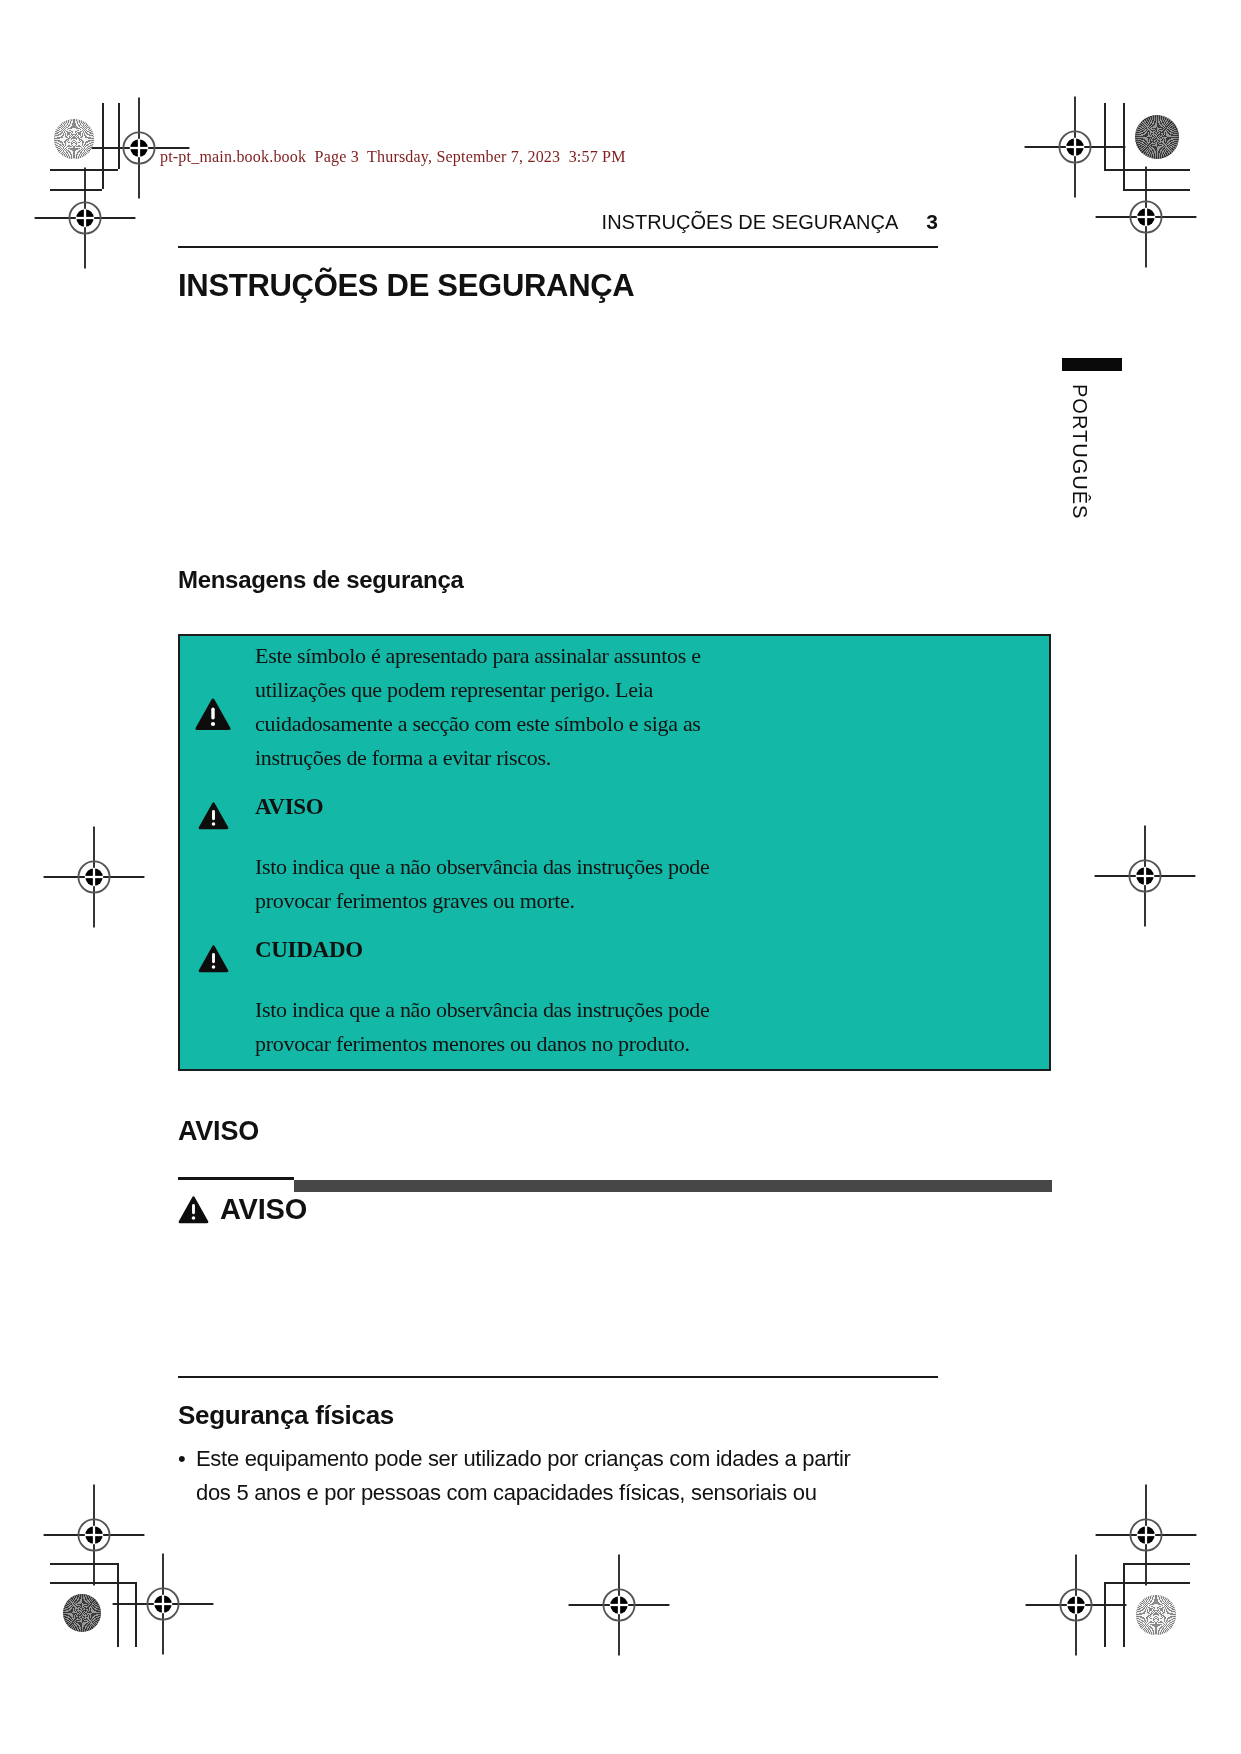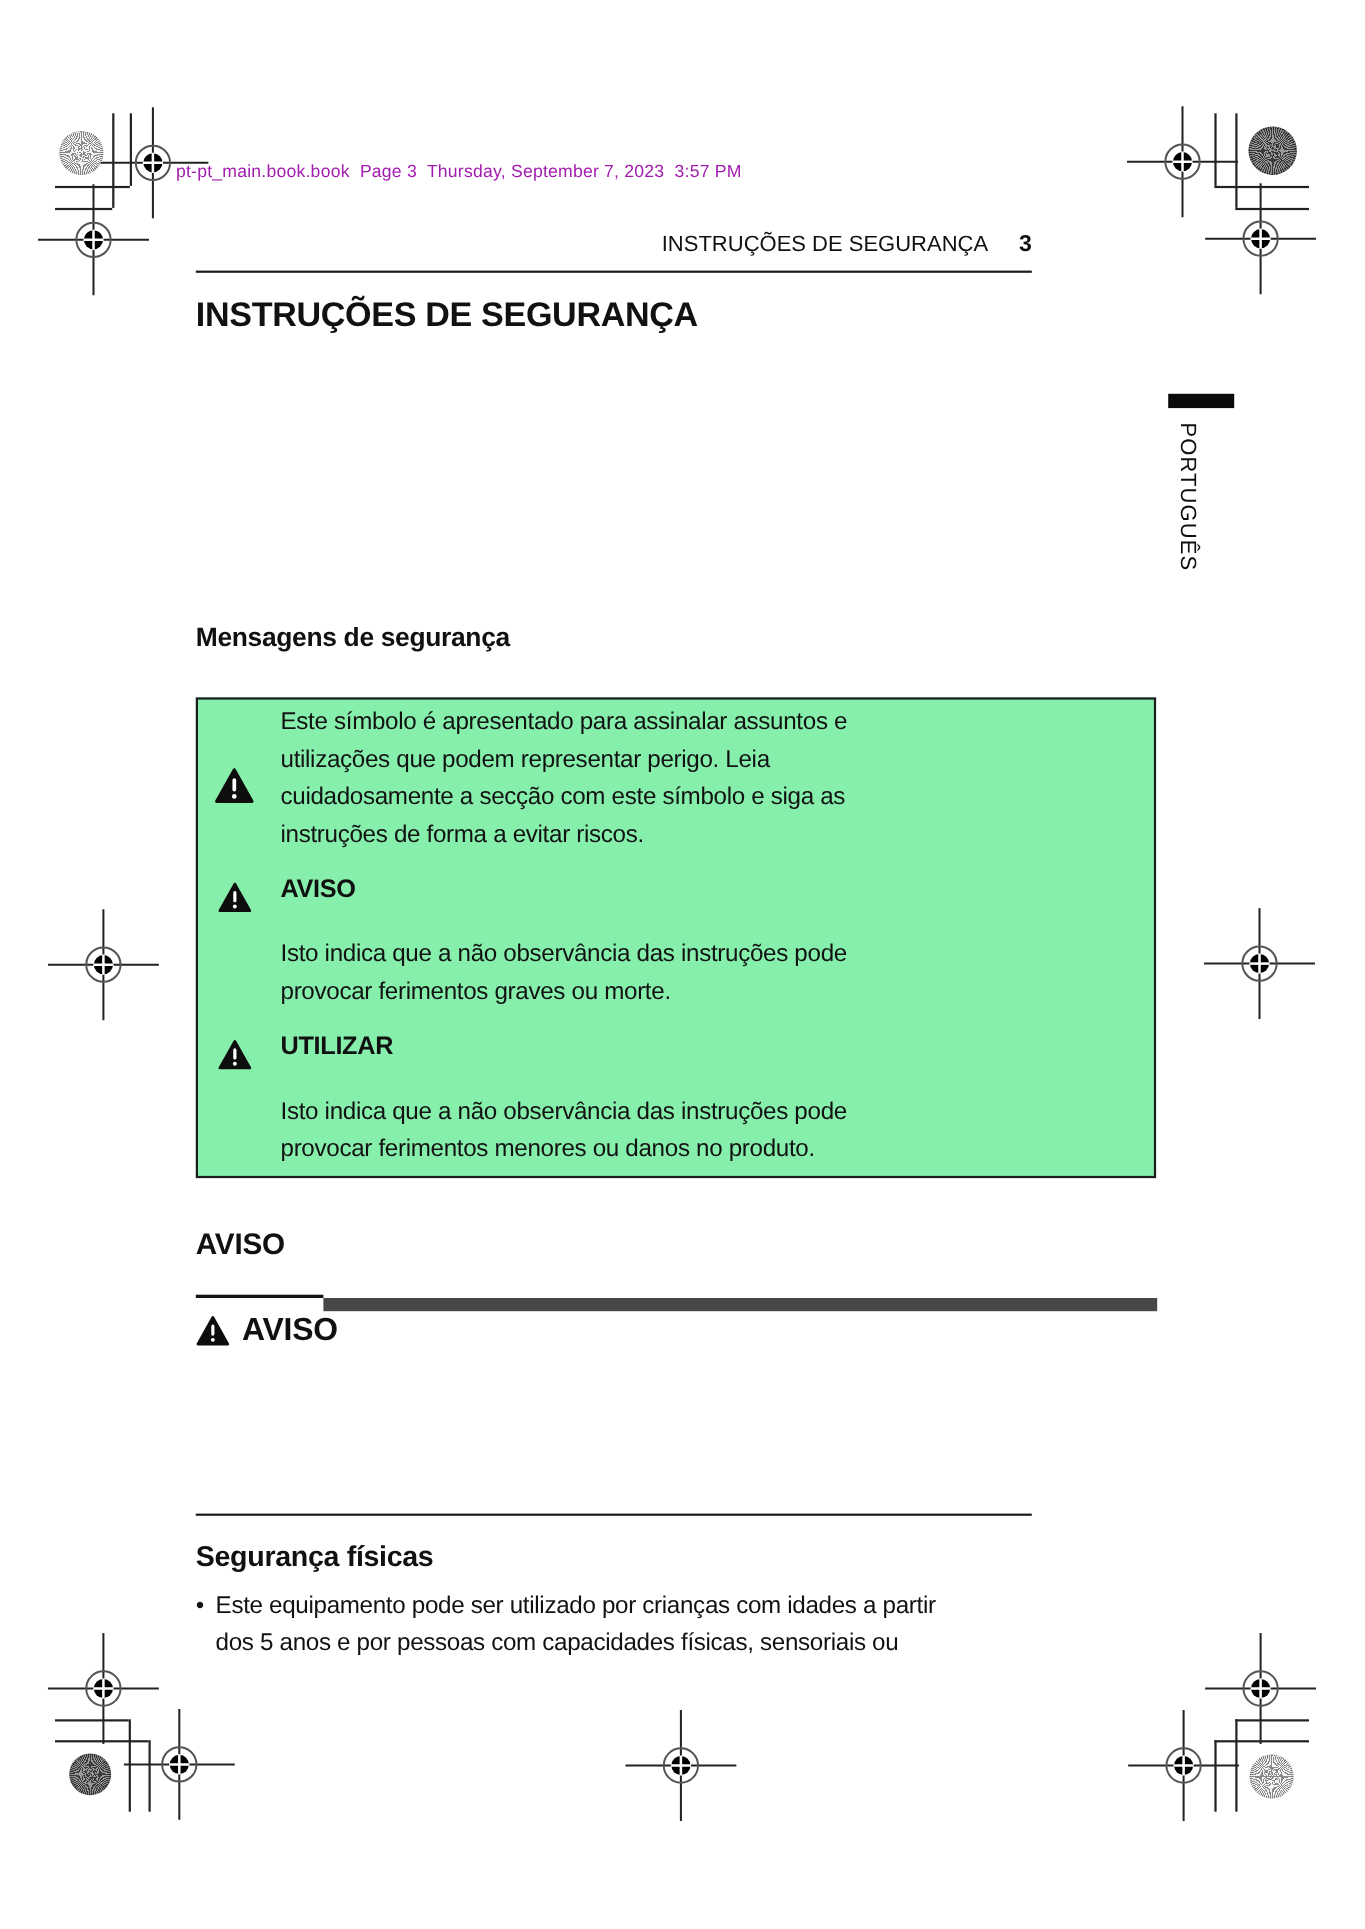--- a/index.html
+++ b/index.html
@@ -13,22 +13,22 @@
   }
   
   .regmark{position:absolute;width:110px;height:110px;margin-left:-55px;margin-top:-55px;}
   .starburst{position:absolute;border-radius:50%;}
   .sb-light{background:repeating-conic-gradient(#8a8a8a 0deg 2.5deg,#f4f4f4 2.5deg 5.5deg);box-shadow:inset 0 0 4px rgba(0,0,0,.25);}
   .sb-dark{background:repeating-conic-gradient(#3b3b3b 0deg 3deg,#999 3deg 6deg);box-shadow:inset 0 0 5px rgba(0,0,0,.5);}
   .cline{position:absolute;background:#222;}
   
   .print-banner{
     position:absolute;left:160px;top:148px;
-    font-family:Liberation Sans, sans-serif;
-    font-size:16px;color:#a21caf;letter-spacing:.2px;white-space:pre;
+    font-family:Liberation Serif, serif;
+    font-size:16px;color:#7f1d1d;letter-spacing:.2px;white-space:pre;
   }
   
   .hdr-row{
     position:absolute;left:178px;top:210px;width:760px;
     display:flex;justify-content:flex-end;align-items:baseline;gap:28px;
     font-size:20px;color:#111;
   }
   .hdr-row .pgnum{font-weight:bold;font-size:21px;}
   .rule{position:absolute;left:178px;height:2px;background:#1a1a1a;}
   .rule-top{top:246px;width:760px;}
@@ -38,21 +38,21 @@
   .h2{position:absolute;left:178px;top:336px;font-size:26px;font-weight:bold;letter-spacing:-.3px;}
   .h3{position:absolute;left:178px;top:566px;font-size:24px;font-weight:bold;letter-spacing:-.3px;}
   .h-aviso{position:absolute;left:178px;top:1116px;font-size:27px;font-weight:bold;letter-spacing:-.2px;}
   .h4{position:absolute;left:178px;top:1400px;font-size:26px;font-weight:bold;letter-spacing:-.3px;}
   .body{font-size:22px;line-height:34px;letter-spacing:-.3px;color:#121212;}
   .ws{white-space:pre-line;}
   .p1{position:absolute;left:178px;top:382px;width:820px;}
   .p2{position:absolute;left:178px;top:484px;width:800px;white-space:pre-line;}
   .p3{position:absolute;left:178px;top:1224px;width:820px;}
   
-  .warnbox{position:absolute;left:178px;top:634px;width:869px;height:433px;border:2px solid #1d1d1d;background:#86efac;}
+  .warnbox{position:absolute;left:178px;top:634px;width:869px;height:433px;border:2px solid #1d1d1d;background:#14b8a6;font-family:Liberation Serif, serif;}
   .warnbox .tri{position:absolute;}
   .wb-text{position:absolute;left:75px;width:772px;}
   .wb-label{position:absolute;left:75px;font-size:23px;font-weight:bold;letter-spacing:-.3px;}
   
   .bar-thin{position:absolute;left:178px;top:1177px;width:116px;height:3px;background:#141414;}
   .bar-thick{position:absolute;left:294px;top:1180px;width:758px;height:12px;background:#474747;}
   .banner-head{position:absolute;left:178px;top:1193px;display:flex;align-items:flex-start;gap:11px;}
   .banner-head .lbl{font-size:29px;font-weight:bold;line-height:32px;letter-spacing:-.2px;}
   
   .bullet-item{position:absolute;left:178px;top:1442px;width:810px;display:flex;}
@@ -174,21 +174,21 @@
     <svg class="tri" style="left:18px;top:166px;width:31px;height:28px">
         <use href="#warntri"></use>
       </svg>
     <div class="wb-label" style="top:158px">AVISO</div>
     <div class="wb-text body ws" style="top:214px">Isto indica que a não observância das instruções pode
 provocar ferimentos graves ou morte.</div>
 
     <svg class="tri" style="left:18px;top:309px;width:31px;height:28px">
         <use href="#warntri"></use>
       </svg>
-    <div class="wb-label" style="top:301px">UTILIZAR</div>
+    <div class="wb-label" style="top:301px">CUIDADO</div>
     <div class="wb-text body ws" style="top:357px">Isto indica que a não observância das instruções pode
 provocar ferimentos menores ou danos no produto.</div>
   </div>
 
   <div class="h-aviso">AVISO</div>
 
   <div class="bar-thin"></div>
   <div class="bar-thick"></div>
   <div class="banner-head">
     <svg style="width:31px;height:28px;margin-top:3px">

